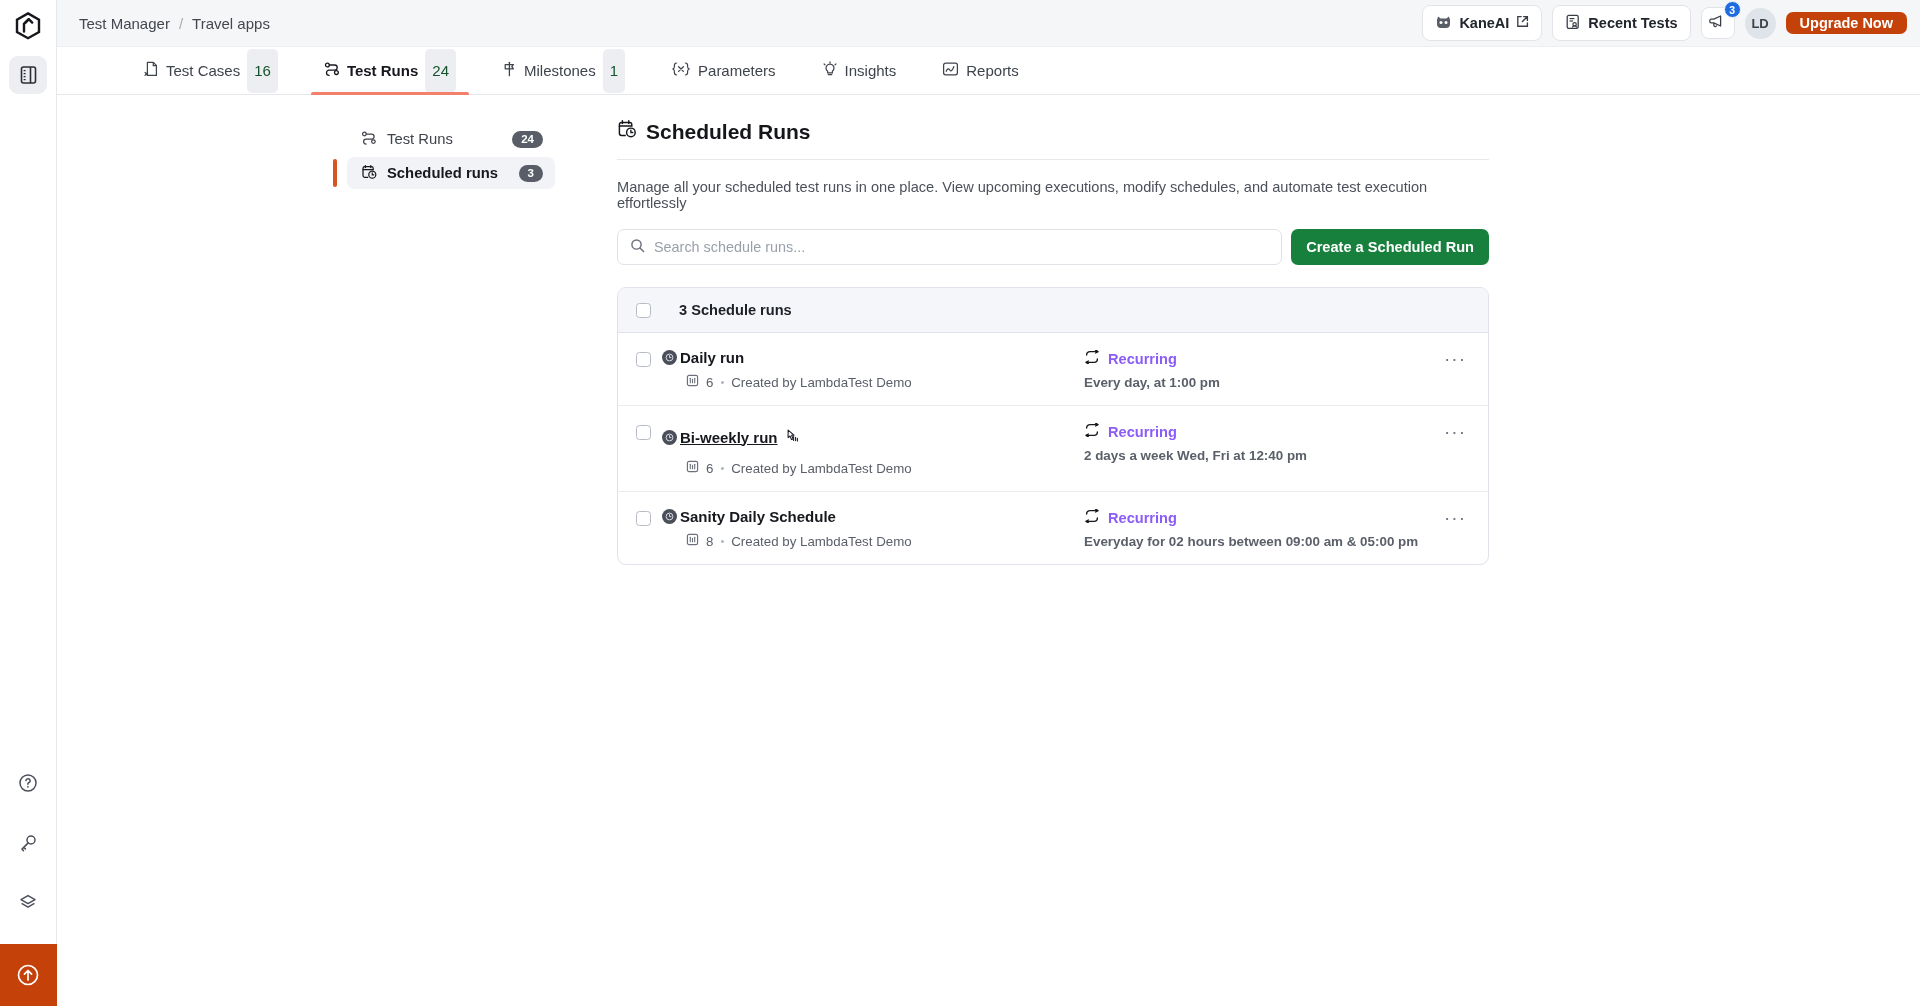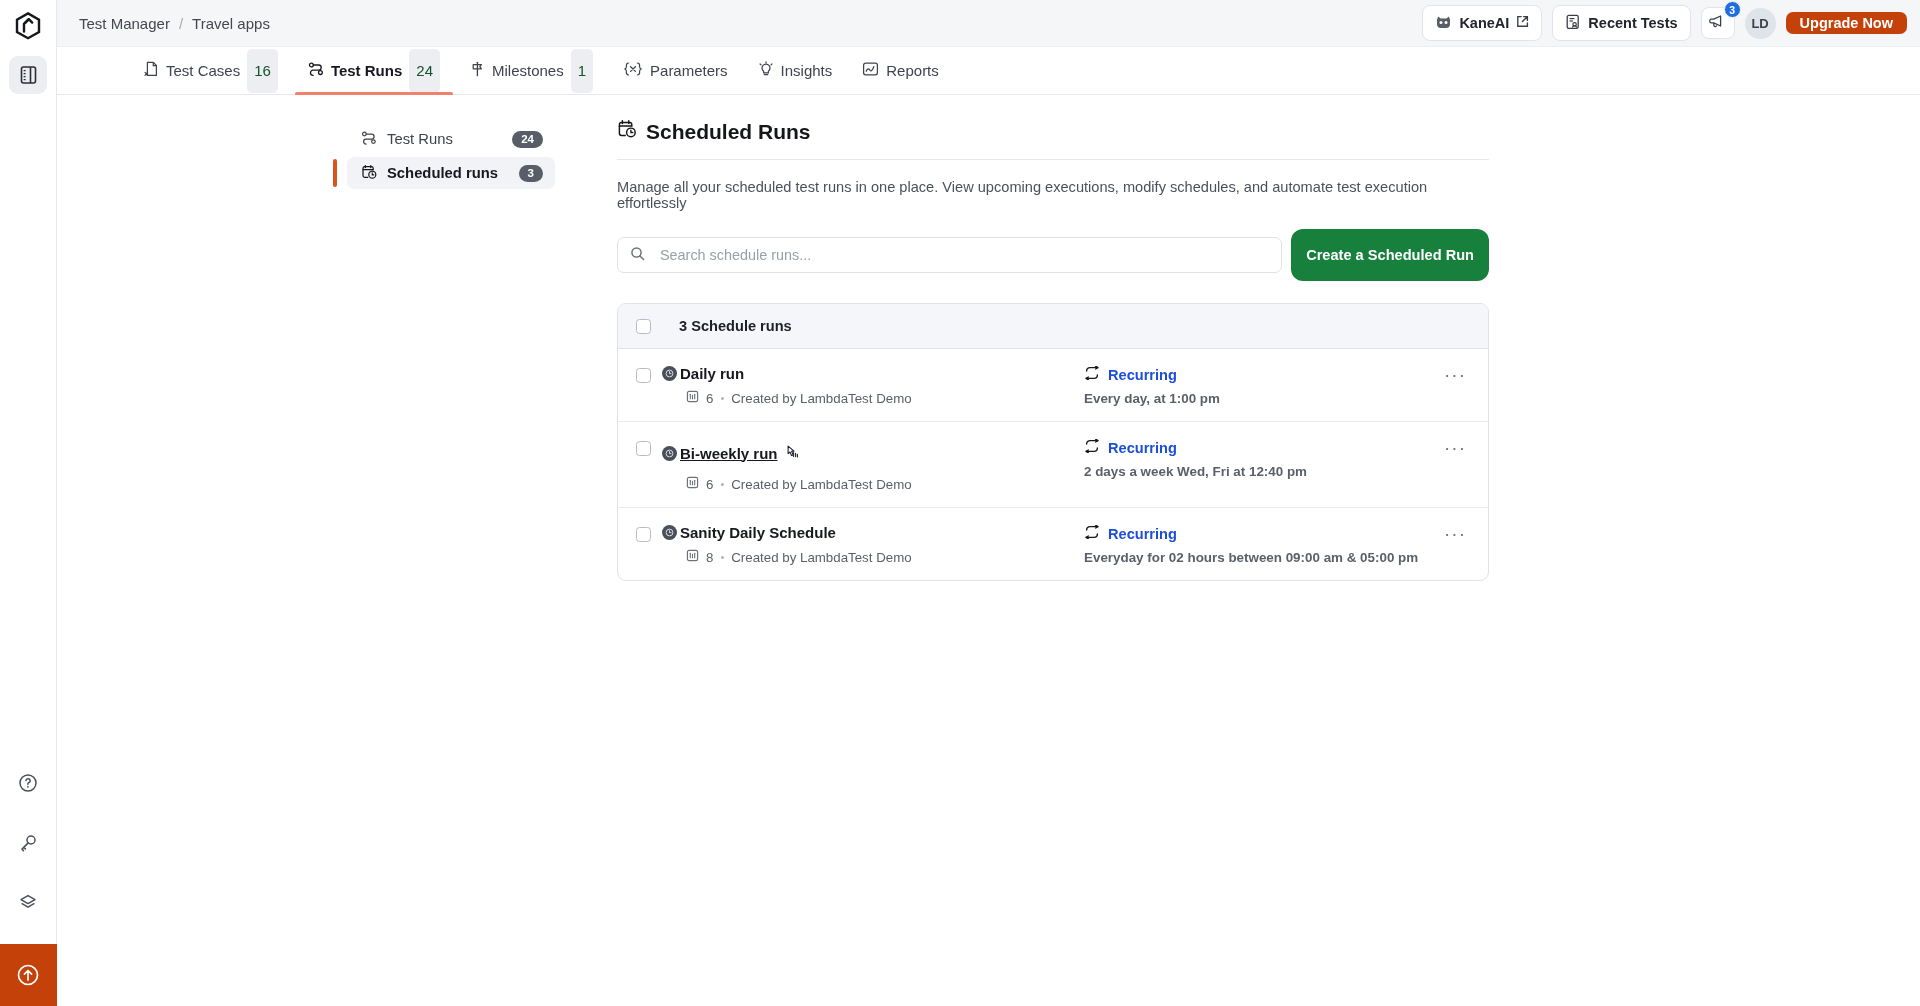--- a/index.html
+++ b/index.html
@@ -84,21 +84,21 @@
     border: none; border-radius: 7px; font-size: 14.5px; font-weight: bold;
     font-family: inherit; cursor: pointer;
     display: flex; align-items: center;
   }
 
   
   .tabs {
     height: 48px; flex: 0 0 48px;
     background: #ffffff;
     display: flex; align-items: stretch;
-    padding-left: 74px; gap: 4px;
+    padding-left: 74px; gap: 20px;
     border-bottom: 1px solid #e6e8ec;
   }
   .tab {
     display: flex; align-items: center; gap: 7px;
     padding: 0 13px; font-size: 15px; color: #3f434b;
     position: relative; cursor: pointer;
   }
   .tab.active { font-weight: bold; color: #16181d; }
   .tab.active::after {
     content: ""; position: absolute; left: 0; right: 0; bottom: -1px;
@@ -140,30 +140,30 @@
     display: flex; align-items: center; gap: 9px;
     font-size: 21px; font-weight: bold; color: #14161a;
     padding-bottom: 15px; border-bottom: 1px solid #e6e8ec;
   }
   .page-desc { font-size: 14.6px; color: #4c505a; padding: 19px 0 18px 0; }
 
   .searchrow { display: flex; gap: 9px; align-items: center; margin-bottom: 22px; }
   .search {
     flex: 1 1 auto; height: 36px; background: #fff;
     border: 1px solid #e0e2e7; border-radius: 7px;
-    display: flex; align-items: center; gap: 15px; padding: 0 12px;
+    display: flex; align-items: center; gap: 9px; padding: 0 12px;
   }
   .search input {
     flex: 1 1 auto; border: none; outline: none; background: transparent;
     font-size: 14.4px; color: #2c2f36; font-family: inherit;
   }
   .search input::placeholder { color: #9aa0aa; }
   .create-btn {
-    height: 52px; padding: 0 15px; background: #17803d; color: #fff;
-    border: none; border-radius: 12px; font-size: 14.6px; font-weight: bold;
+    height: 36px; padding: 0 15px; background: #17803d; color: #fff;
+    border: none; border-radius: 7px; font-size: 14.6px; font-weight: bold;
     font-family: inherit; cursor: pointer; white-space: nowrap;
   }
 
   .card { border: 1px solid #dfe2e8; border-radius: 9px; overflow: hidden; background: #fff; }
   .card-head {
     height: 45px; background: #f4f6f9; border-bottom: 1px solid #dfe2e8;
     display: flex; align-items: center; gap: 28px; padding: 0 18px;
     font-size: 14.6px; font-weight: bold; color: #1d2026;
   }
   .cb {
@@ -184,21 +184,21 @@
   }
   .row-title { font-size: 15px; font-weight: bold; color: #16181d; cursor: pointer; }
   .row-title.hovered { text-decoration: underline; }
   .row-meta {
     display: flex; align-items: center; gap: 7px;
     margin-top: 8px; margin-left: 24px;
     font-size: 13.3px; color: #5a5f69;
   }
   .meta-sep { color: #aeb2ba; font-size: 11px; }
   .row-right { width: 345px; flex: 0 0 345px; padding-top: 1px; }
-  .recur-line { display: flex; align-items: center; gap: 8px; font-size: 14.6px; font-weight: bold; color: #1d4ed8; }
+  .recur-line { display: flex; align-items: center; gap: 8px; font-size: 14.6px; font-weight: bold; color: #8b5cf6; }
   .recur-sub { margin-top: 8px; font-size: 13.4px; color: #5a5f69; font-weight: bold; }
   .kebab {
     width: 30px; flex: 0 0 30px; text-align: center; color: #6f747e;
     font-size: 19px; letter-spacing: 1px; line-height: 16px; cursor: pointer;
     padding-top: 2px;
   }
 </style>
 </head>
 <body>
 

